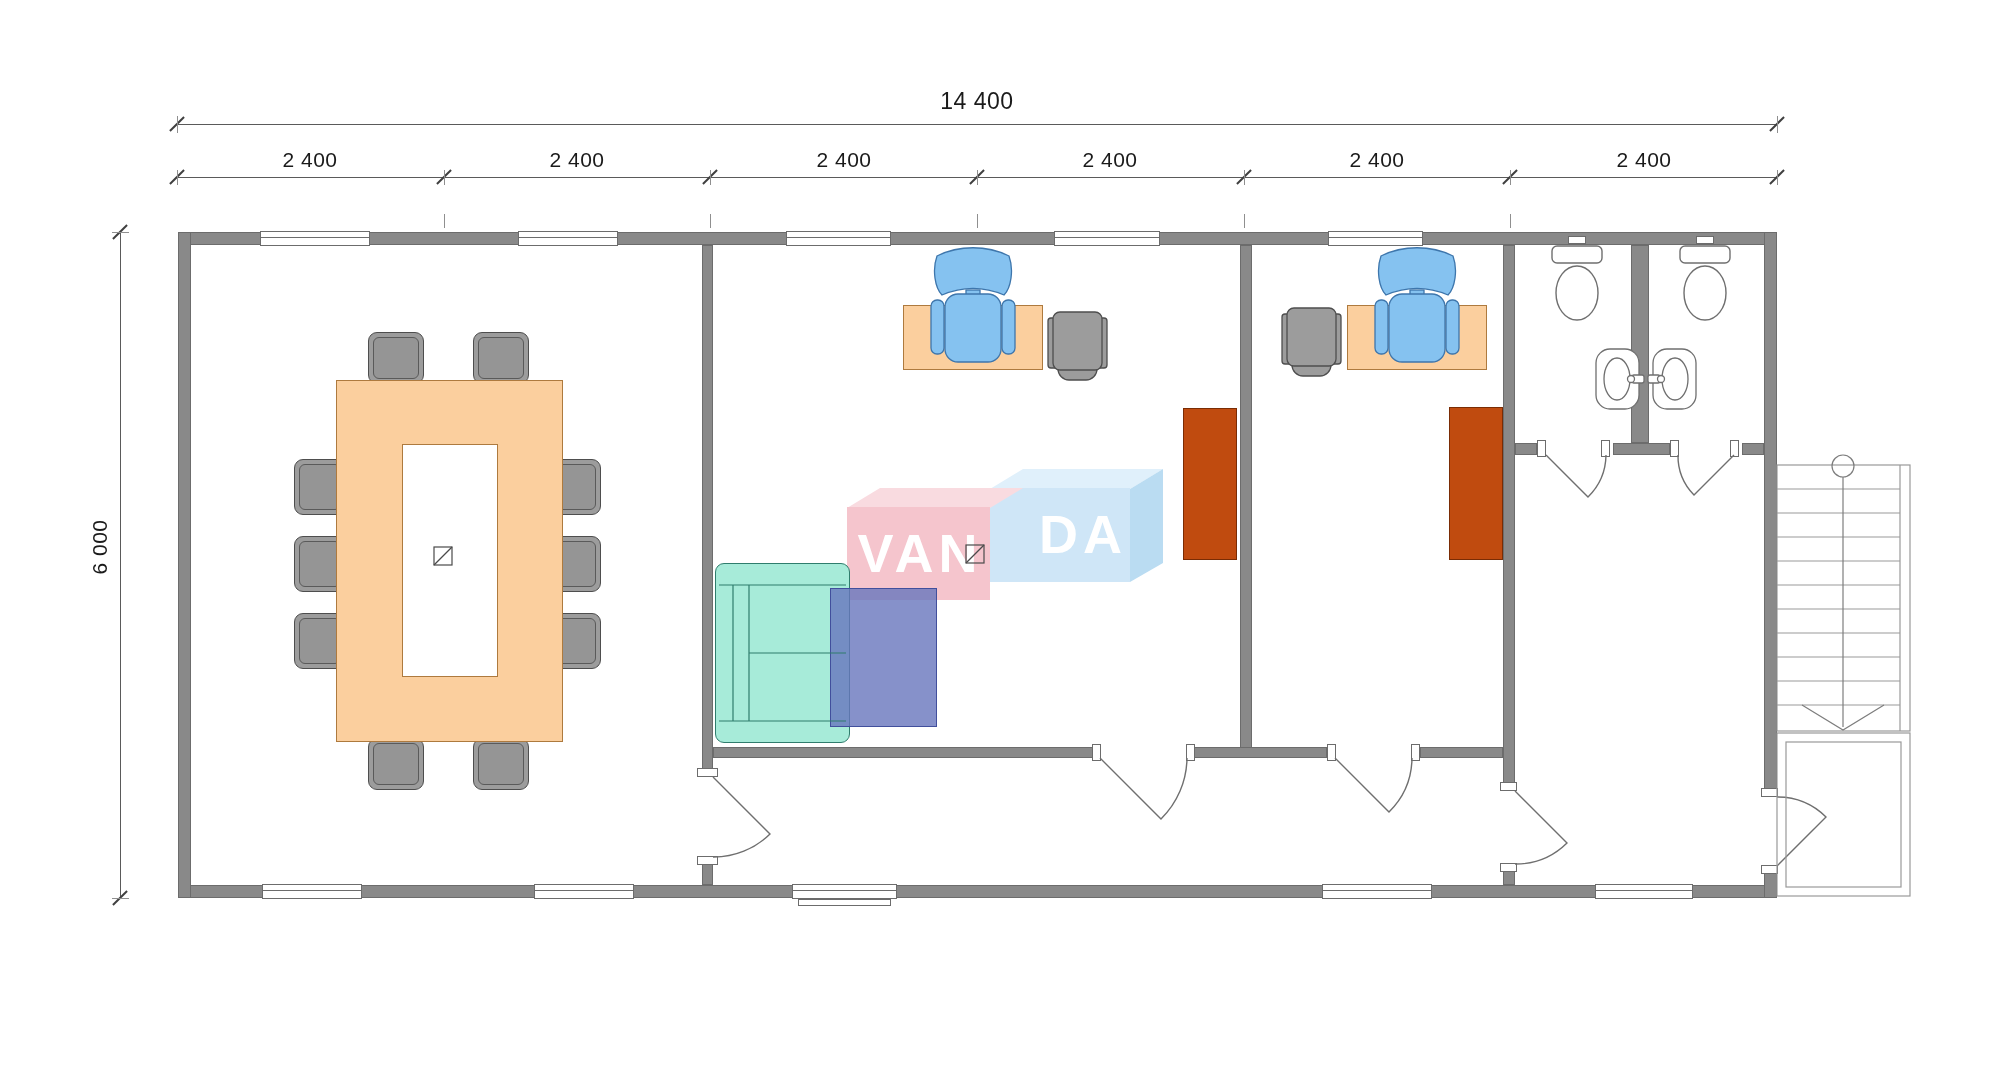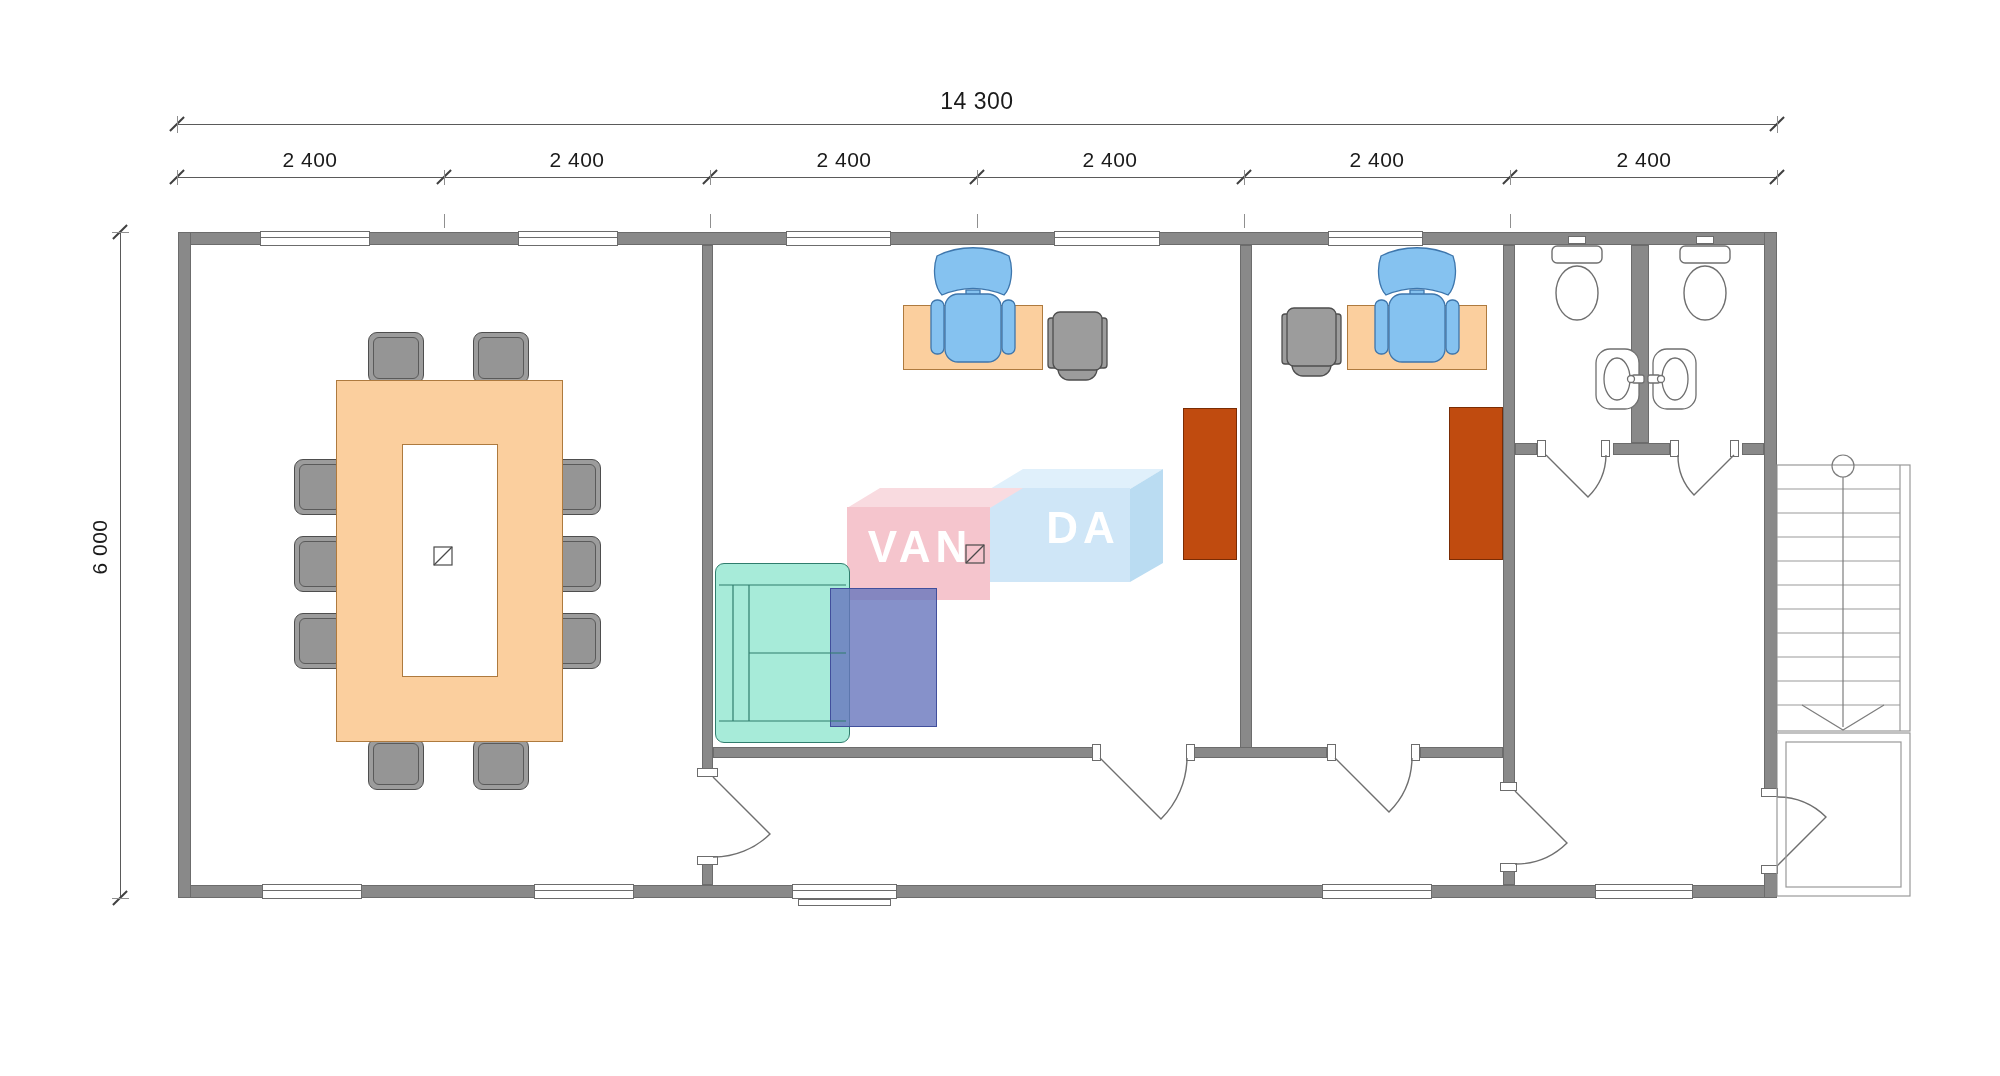--- a/index.html
+++ b/index.html
@@ -14,21 +14,21 @@
   .tbl{position:absolute;background:#FBCF9E;border:1.5px solid #AE7A3E;box-sizing:border-box;}
   .hole{position:absolute;background:#fff;border:1.5px solid #AE7A3E;box-sizing:border-box;}
   .rust{position:absolute;background:#C04B0F;border:1px solid #7a2c04;box-sizing:border-box;}
   .sofa{position:absolute;background:#A7EBD9;border:1.5px solid #2F7D6D;border-radius:9px;box-sizing:border-box;}
   .btable{position:absolute;background:rgba(104,118,189,0.8);border:1.5px solid #414f9c;box-sizing:border-box;}
   .dimline{position:absolute;background:#5a5a5a;}
   .dimtext{position:absolute;color:#1a1a1a;font-size:21px;text-align:center;letter-spacing:.5px;}
   .tick{position:absolute;width:20px;height:2px;background:#3f3f3f;transform:rotate(-45deg);}
   .stub{position:absolute;background:#8f8f8f;}
   .logo-face{position:absolute;}
-  .logo-text{position:absolute;color:#fff;font-weight:bold;font-size:44px;text-align:center;letter-spacing:5px;}
+  .logo-text{position:absolute;color:#fff;font-weight:bold;font-size:54px;text-align:center;letter-spacing:5px;}
   svg{position:absolute;left:0;top:0;}
 </style>
 </head>
 <body>
 
 <div id="plan">
 
   <div>
     <div class="logo-face" style="left:990px;top:469px;width:173px;height:20px;background:#e0f0fb;clip-path:polygon(0 100%,140px 100%,173px 0,33px 0);"></div>
     <div class="logo-face" style="left:1130px;top:469px;width:33px;height:113px;background:#badcf2;clip-path:polygon(0 20px,100% 0,100% 94px,0 113px);"></div>
@@ -206,21 +206,21 @@
     <g stroke="#4a4a4a" stroke-width="1.2" fill="none">
       <rect x="434" y="547" width="18" height="18"></rect>
       <path d="M434,565 L452,547"></path>
     </g>
     <g stroke="#4a4a4a" stroke-width="1.2" fill="none">
       <rect x="966" y="545" width="18" height="18"></rect>
       <path d="M966,563 L984,545"></path>
     </g>
   </svg>
 
-  <div class="dimtext" style="left:877px;top:88px;width:200px;font-size:23px;">14 300</div>
+  <div class="dimtext" style="left:877px;top:88px;width:200px;font-size:23px;">14 400</div>
   <div class="dimline" style="left:177px;top:124px;width:1600px;height:1px;"></div>
   <div class="tick" style="left:167px;top:123px;"></div>
   <div class="tick" style="left:1767px;top:123px;"></div>
   <div class="stub" style="left:177px;top:116px;width:1px;height:17px;"></div>
   <div class="stub" style="left:1777px;top:116px;width:1px;height:17px;"></div>
 
   <div class="dimtext" style="left:250px;top:148px;width:120px;">2 400</div>
   <div class="dimtext" style="left:517px;top:148px;width:120px;">2 400</div>
   <div class="dimtext" style="left:784px;top:148px;width:120px;">2 400</div>
   <div class="dimtext" style="left:1050px;top:148px;width:120px;">2 400</div>

